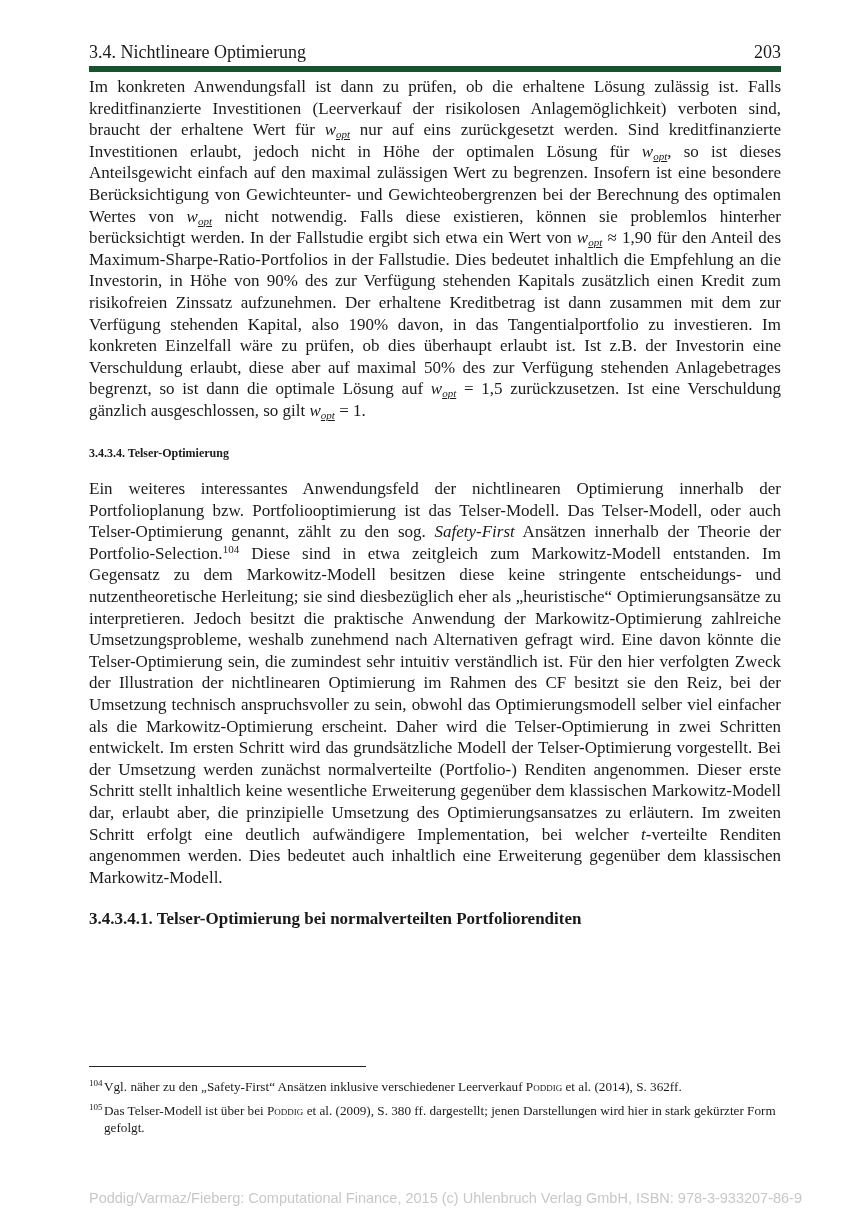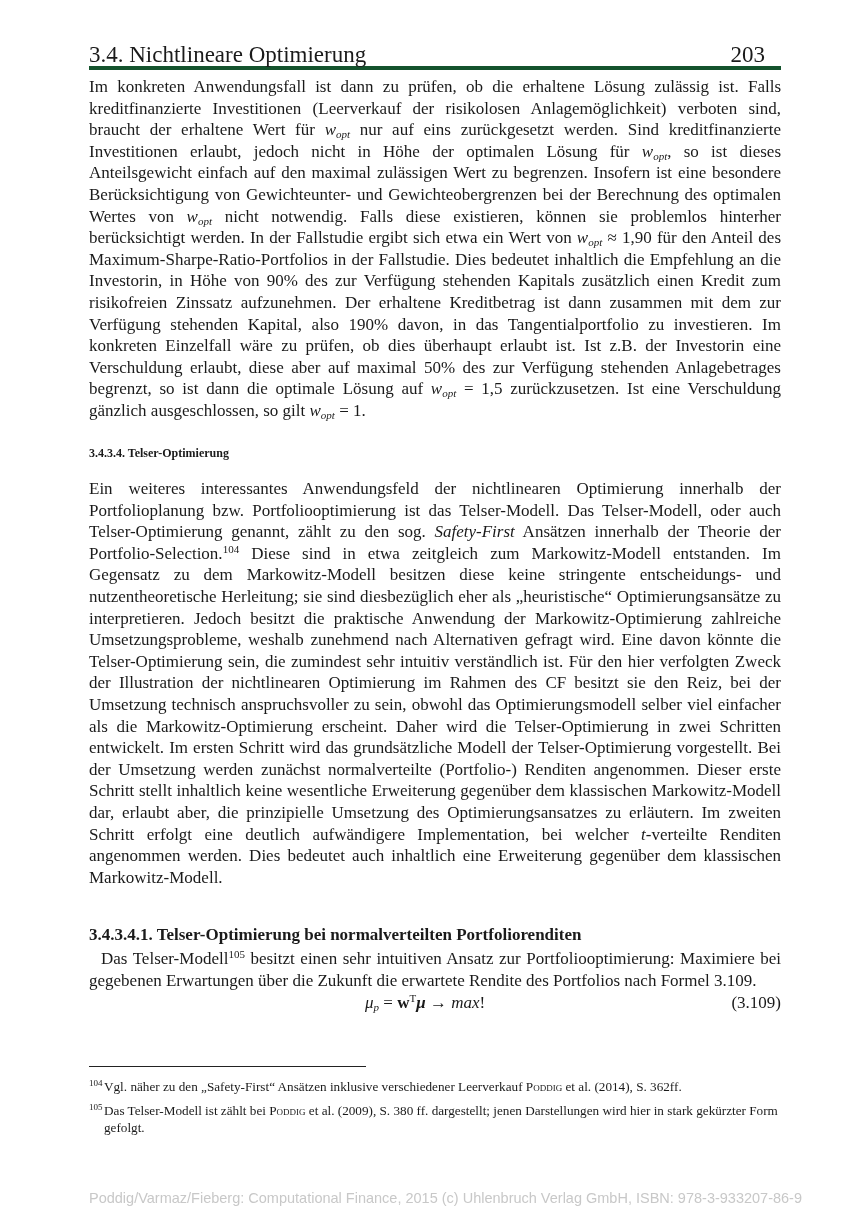--- a/index.html
+++ b/index.html
@@ -1,29 +1,29 @@
 <!DOCTYPE html>
 <html><head>
 <meta charset="utf-8">
 <style>
   html, body { margin: 0; padding: 0; background: #ffffff; }
   body { width: 867px; height: 1227px; position: relative; overflow: hidden;
          font-family: "Liberation Serif", "DejaVu Serif", serif; color: #1a1a1a; }
   .header { position: absolute; left: 89px; top: 42px; width: 692px; height: 24px;
-            border-bottom: 4px solid #14532d; font-size: 23px; }
+            border-bottom: 6px solid #14532d; font-size: 18px; }
   .header .title { position: absolute; left: 0; top: 0; }
-  .header .pageno { position: absolute; right: 16px; top: 0; text-align: right; }
+  .header .pageno { position: absolute; right: 0; top: 0; text-align: right; }
   .body { position: absolute; left: 89px; top: 76px; width: 692px; font-size: 17px;
           line-height: 21.6px; text-align: justify; }
   p { margin: 0; }
   .h { font-weight: bold; margin-top: 21px; margin-bottom: 14px; font-size: 12px; }
-  .h2 { font-weight: bold; margin-top: 36px; margin-bottom: 2px; font-size: 17px; }
+  .h2 { font-weight: bold; margin-top: 20px; margin-bottom: 2px; font-size: 17px; }
   .indent { text-indent: 12px; }
   i { font-style: italic; }
-  sub { font-size: 11px; vertical-align: -3px; line-height: 0; font-style: italic; }
+  sub { font-size: 11px; vertical-align: -3px; line-height: 0; font-style: italic; text-decoration: underline; }
   sup { font-size: 11px; vertical-align: 6px; line-height: 0; }
   .eq { position: relative; height: 22px; margin-top: 1px; }
   .eq .formula { position: absolute; left: 276px; top: 0; }
   .eq .num { position: absolute; right: 0; top: 0; }
   .fnrule { position: absolute; left: 89px; top: 1066px; width: 277px; border-top: 1px solid #222; }
   .footnotes { position: absolute; left: 89px; top: 1078px; width: 692px; font-size: 13.2px; line-height: 17px; }
   .fn { position: relative; padding-left: 15px; margin-bottom: 7px; }
   .fn .fnnum { position: absolute; left: 0; top: -3px; font-size: 9px; }
   .sc { font-variant: small-caps; }
   .watermark { position: absolute; left: 12px; width: 867px; top: 1190px; text-align: center;
@@ -39,32 +39,27 @@
 
 <div class="body">
   <p><span>Im konkreten Anwendungsfall ist dann zu prüfen, ob die erhaltene Lösung zulässig ist. Falls kreditfinanzierte Investitionen (Leerverkauf der risikolosen Anlagemöglichkeit) verboten sind, braucht der erhaltene Wert für </span><i><span>w</span><sub>opt</sub></i><span> nur auf eins zurückgesetzt werden. Sind kreditfinanzierte Investitionen erlaubt, jedoch nicht in Höhe der optimalen Lösung für </span><i><span>w</span><sub>opt</sub></i><span>, so ist dieses Anteilsgewicht einfach auf den maximal zulässigen Wert zu begrenzen. Insofern ist eine besondere Berücksichtigung von Gewichteunter- und Gewichteobergrenzen bei der Berechnung des optimalen Wertes von </span><i><span>w</span><sub>opt</sub></i><span> nicht notwendig. Falls diese existieren, können sie problemlos hinterher berücksichtigt werden. In der Fallstudie ergibt sich etwa ein Wert von </span><i><span>w</span><sub>opt</sub></i><span> ≈ 1,90 für den Anteil des Maximum-Sharpe-Ratio-Portfolios in der Fallstudie. Dies bedeutet inhaltlich die Empfehlung an die Investorin, in Höhe von 90% des zur Verfügung stehenden Kapitals zusätzlich einen Kredit zum risikofreien Zinssatz aufzunehmen. Der erhaltene Kreditbetrag ist dann zusammen mit dem zur Verfügung stehenden Kapital, also 190% davon, in das Tangentialportfolio zu investieren. Im konkreten Einzelfall wäre zu prüfen, ob dies überhaupt erlaubt ist. Ist z.B. der Investorin eine Verschuldung erlaubt, diese aber auf maximal 50% des zur Verfügung stehenden Anlagebetrages begrenzt, so ist dann die optimale Lösung auf </span><i><span>w</span><sub>opt</sub></i><span> = 1,5 zurückzusetzen. Ist eine Verschuldung gänzlich ausgeschlossen, so gilt </span><i><span>w</span><sub>opt</sub></i><span> = 1.</span></p>
 
   <div class="h">3.4.3.4.  Telser-Optimierung</div>
 
   <p><span>Ein weiteres interessantes Anwendungsfeld der nichtlinearen Optimierung innerhalb der Portfolioplanung bzw. Portfoliooptimierung ist das Telser-Modell. Das Telser-Modell, oder auch Telser-Optimierung genannt, zählt zu den sog. </span><i>Safety-First</i><span> Ansätzen innerhalb der Theorie der Portfolio-Selection.</span><sup>104</sup><span> Diese sind in etwa zeitgleich zum Markowitz-Modell entstanden. Im Gegensatz zu dem Markowitz-Modell besitzen diese keine stringente entscheidungs- und nutzentheoretische Herleitung; sie sind diesbezüglich eher als „heuristische“ Optimierungsansätze zu interpretieren. Jedoch besitzt die praktische Anwendung der Markowitz-Optimierung zahlreiche Umsetzungsprobleme, weshalb zunehmend nach Alternativen gefragt wird. Eine davon könnte die Telser-Optimierung sein, die zumindest sehr intuitiv verständlich ist. Für den hier verfolgten Zweck der Illustration der nichtlinearen Optimierung im Rahmen des CF besitzt sie den Reiz, bei der Umsetzung technisch anspruchsvoller zu sein, obwohl das Optimierungsmodell selber viel einfacher als die Markowitz-Optimierung erscheint. Daher wird die Telser-Optimierung in zwei Schritten entwickelt. Im ersten Schritt wird das grundsätzliche Modell der Telser-Optimierung vorgestellt. Bei der Umsetzung werden zunächst normalverteilte (Portfolio-) Renditen angenommen. Dieser erste Schritt stellt inhaltlich keine wesentliche Erweiterung gegenüber dem klassischen Markowitz-Modell dar, erlaubt aber, die prinzipielle Umsetzung des Optimierungsansatzes zu erläutern. Im zweiten Schritt erfolgt eine deutlich aufwändigere Implementation, bei welcher </span><i>t</i><span>-verteilte Renditen angenommen werden. Dies bedeutet auch inhaltlich eine Erweiterung gegenüber dem klassischen Markowitz-Modell.</span></p>
 
   <div class="h2">3.4.3.4.1.  Telser-Optimierung bei normalverteilten Portfoliorenditen</div>
 
-  <p class="indent"><span>Das Telser-Modell</span><sup>105</sup><span> besitzt einen sehr intuitiven Ansatz zur Portfoliooptimierung: Maximiere bei gegebenen Erwartungen über die Zukunft die erwartete Rendite des Portfolios nach Formel 3.109.</span></p>
 
-  <div class="eq">
-    <span class="formula"><i>μ</i><sub>p</sub><span> = </span><b>w</b><sup>T</sup><b><i>μ</i></b><span> → </span><i>max</i><span>!</span></span>
-    <span class="num">(3.109)</span>
-  </div>
 </div>
 
 <div class="fnrule"></div>
 
 <div class="footnotes">
   <div class="fn">
     <span class="fnnum">104</span><span>Vgl. näher zu den „Safety-First“ Ansätzen inklusive verschiedener Leerverkauf </span><span class="sc">Poddig</span><span> et al. (2014), S. 362ff.</span>
   </div>
   <div class="fn">
-    <span class="fnnum">105</span><span>Das Telser-Modell ist zählt bei </span><span class="sc">Poddig</span><span> et al. (2009), S. 380 ff. dargestellt; jenen Darstellungen wird hier in stark gekürzter Form gefolgt.</span>
+    <span class="fnnum">105</span><span>Das Telser-Modell ist über bei </span><span class="sc">Poddig</span><span> et al. (2009), S. 380 ff. dargestellt; jenen Darstellungen wird hier in stark gekürzter Form gefolgt.</span>
   </div>
 </div>
 
 <div class="watermark">Poddig/Varmaz/Fieberg: Computational Finance, 2015  (c) Uhlenbruch Verlag GmbH, ISBN: 978-3-933207-86-9</div>
 
 </body></html>

